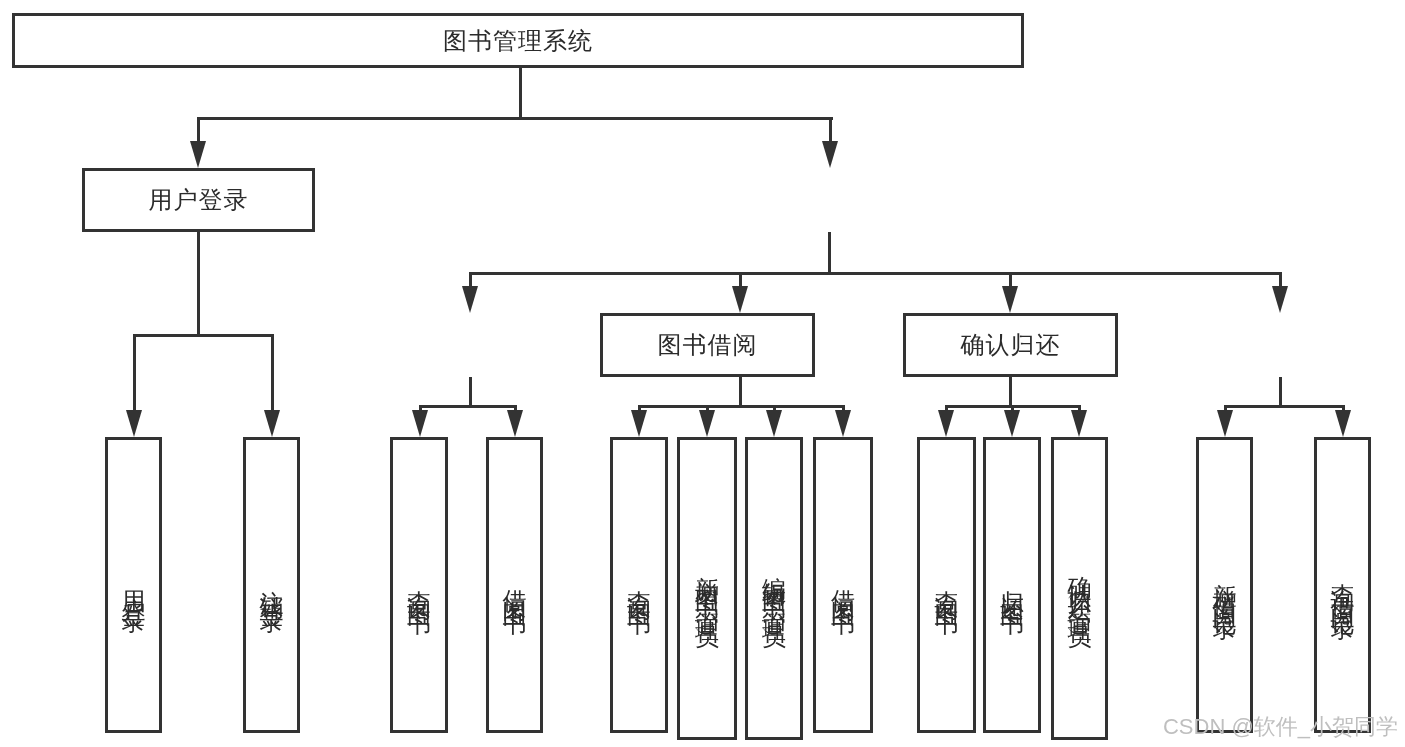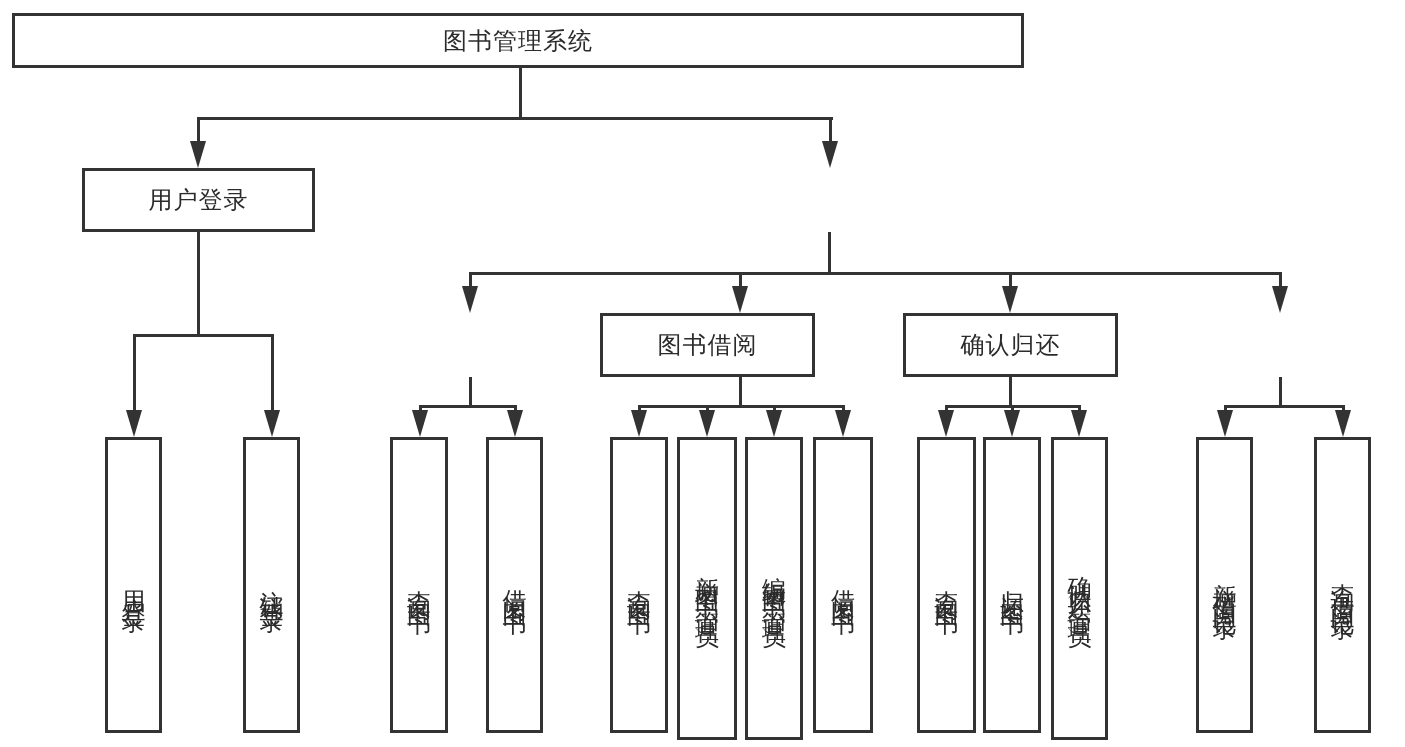--- a/index.html
+++ b/index.html
@@ -167,14 +167,15 @@
     <span class="vlabel">确认归还（管理员）</span>
   </div>
 
   <div class="box" style="left:1196px;top:437px;width:57px;height:296px">
     <span class="vlabel">新增借阅记录</span>
   </div>
   <div class="box" style="left:1314px;top:437px;width:57px;height:296px">
     <span class="vlabel">查询借阅记录</span>
   </div>
 
+  <div class="watermark">CSDN @软件_小贺同学</div>
 
 </div>
 
 </body></html>

